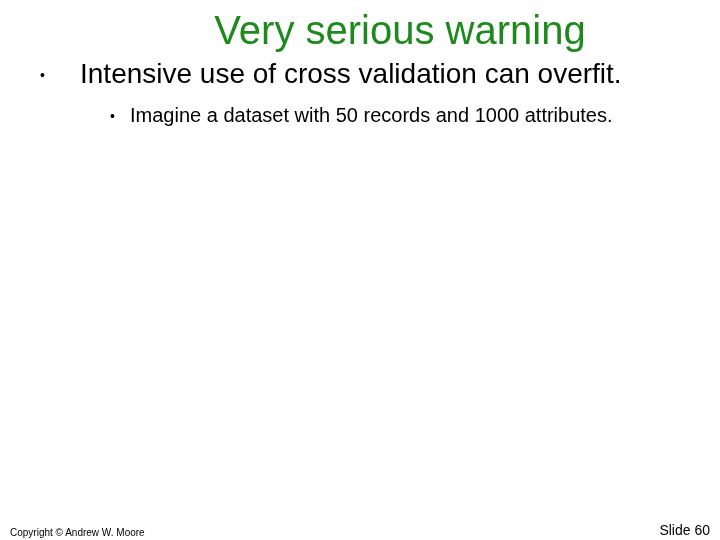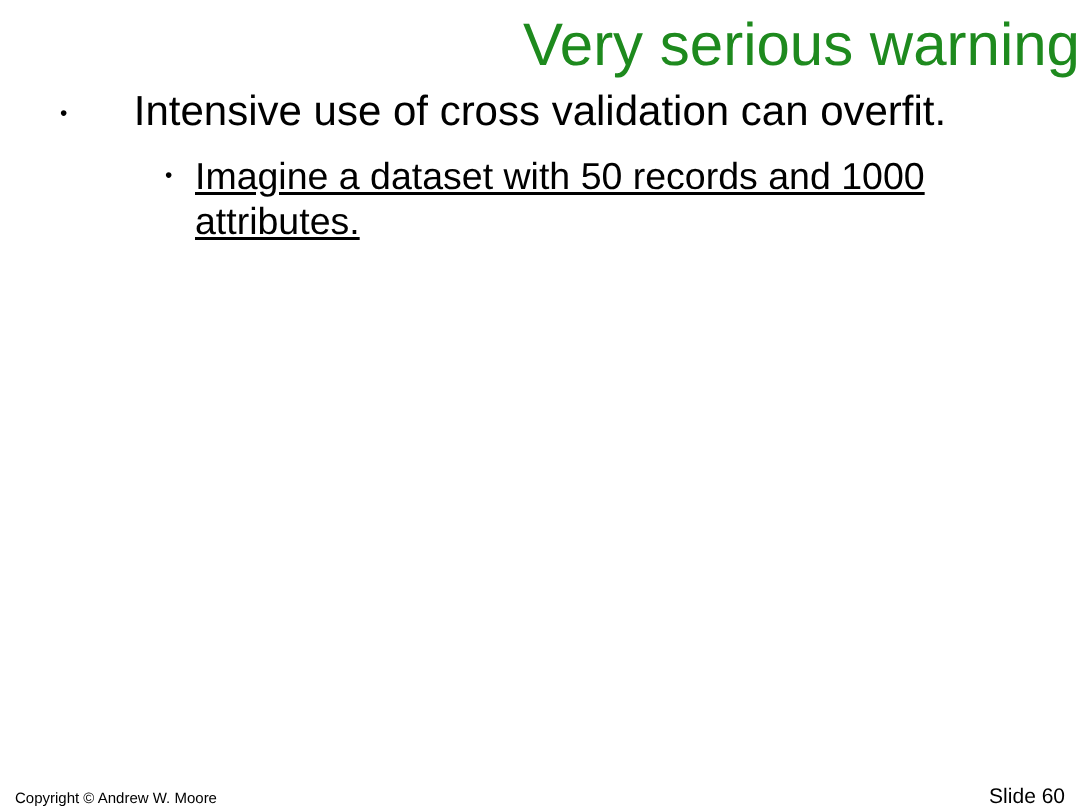--- a/index.html
+++ b/index.html
@@ -1,23 +1,23 @@
 <!DOCTYPE html>
 <html><head>
 <meta charset="utf-8">
 <style>
   * { margin: 0; padding: 0; box-sizing: border-box; }
   html, body { width: 720px; height: 540px; background: #fff; font-family: Arial, Helvetica, sans-serif; overflow: hidden; }
   .slide { position: relative; width: 720px; height: 540px; }
-  .title { color: #1e8a1e; font-size: 40px; font-weight: normal; text-align: right; margin-top: 8px; margin-left: 80px; }
+  .title { color: #1e8a1e; font-size: 40px; font-weight: normal; text-align: center; margin-top: 8px; margin-left: 80px; }
   .main-list { list-style: none; margin-top: 4px; }
-  .main-list > li { position: relative; color: #000; font-size: 28px; line-height: 1.18; text-align: center; }
+  .main-list > li { position: relative; padding-left: 80px; color: #000; font-size: 28px; line-height: 1.18; }
   .main-list > li::before { content: "•"; position: absolute; left: 40px; top: 10px; font-size: 14px; color: #000; }
   .sub-list { list-style: none; margin-top: 14px; margin-left: 80px; }
-  .sub-list > li { position: relative; padding-left: 50px; color: #000; font-size: 25px; line-height: 1.18; margin-bottom: 2px; text-decoration: underline; }
+  .sub-list > li { position: relative; padding-left: 50px; color: #000; font-size: 20px; line-height: 1.18; margin-bottom: 2px; }
   .sub-list > li::before { content: "•"; position: absolute; left: 30px; top: 4px; font-size: 14px; color: #000; }
   .gap { height: 120px; }
   .footer-left { position: absolute; left: 10px; bottom: 10px; font-size: 10px; color: #000; text-align: right; }
   .footer-right { position: absolute; right: 10px; bottom: 10px; font-size: 14px; color: #000; margin-left: 44px; }
 </style>
 </head>
 <body>
 
 <div class="slide">
   <h1 class="title">Very serious warning</h1>

